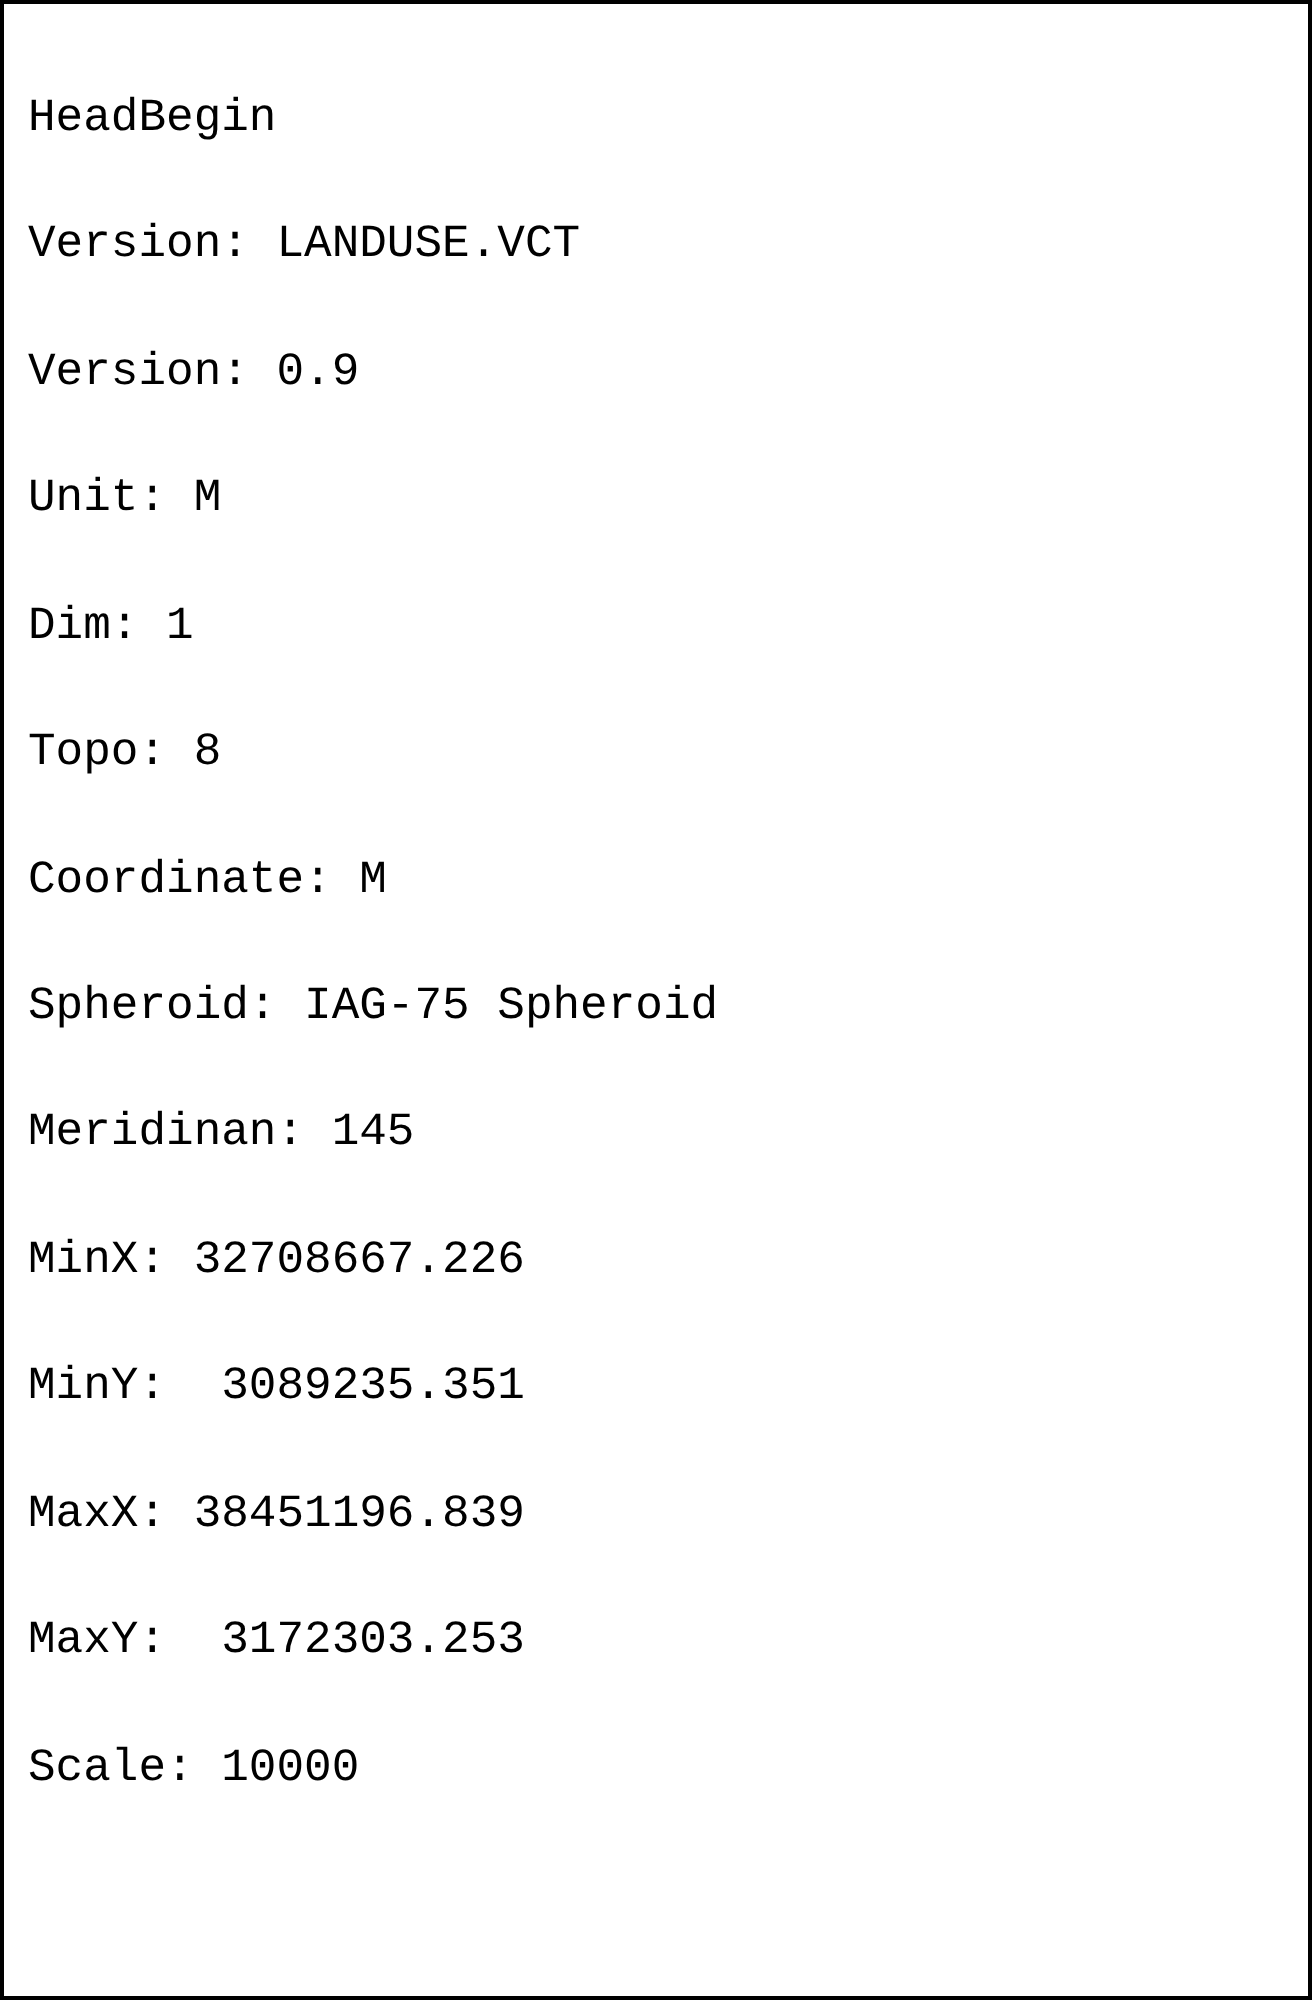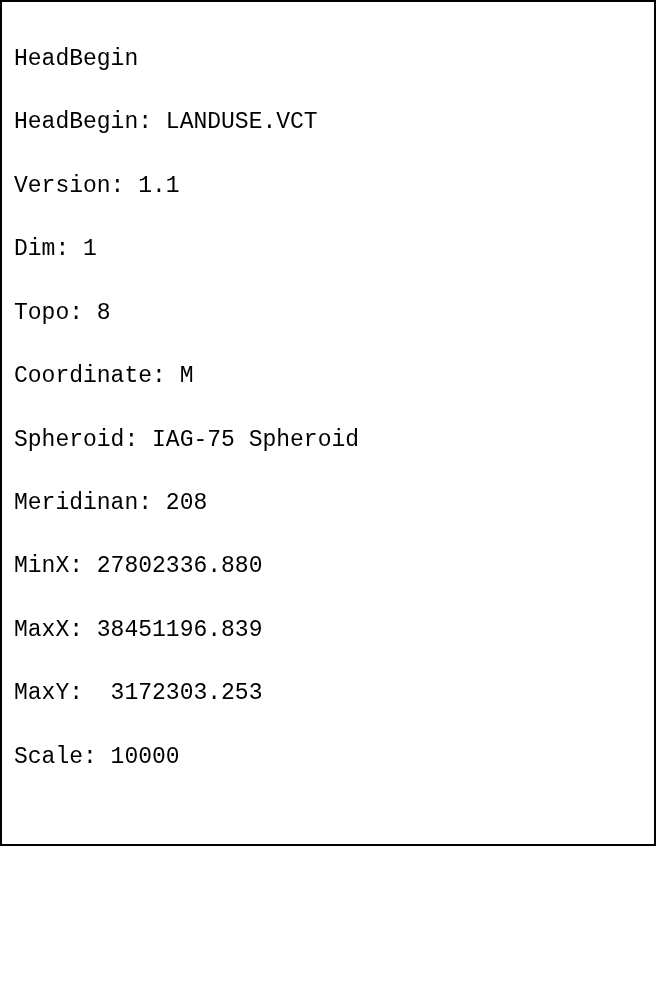--- a/index.html
+++ b/index.html
@@ -7,43 +7,45 @@
     padding: 0;
     background: #fff;
     font-family: "SimSun", "NSimSun", "Courier New", monospace;
     font-size: 23px;
     line-height: 1.38;
     color: #000;
   }
   .document-container {
     box-sizing: border-box;
     width: 656px;
-    height: 846px;
+    height: 1000px;
     border: 2px solid #000;
     padding: 10px 12px;
     white-space: pre;
     overflow: hidden;
   }
   .line {
     display: block;
   }
 </style>
 </head>
 <body>
 
 <div class="document-container">
 <span class="line">HeadBegin</span>
-<span class="line">HeadBegin: LANDUSE.VCT</span>
-<span class="line">Version: 1.1</span>
+<span class="line">Version: LANDUSE.VCT</span>
+<span class="line">Version: 0.9</span>
+<span class="line">Unit: M</span>
 <span class="line">Dim: 1</span>
 <span class="line">Topo: 8</span>
 <span class="line">Coordinate: M</span>
 <span class="line">Spheroid: IAG-75 Spheroid</span>
-<span class="line">Meridinan: 208</span>
-<span class="line">MinX: 27802336.880</span>
+<span class="line">Meridinan: 145</span>
+<span class="line">MinX: 32708667.226</span>
+<span class="line">MinY:  3089235.351</span>
 <span class="line">MaxX: 38451196.839</span>
 <span class="line">MaxY:  3172303.253</span>
 <span class="line">Scale: 10000</span>
 
 
 
 
 
 
 

